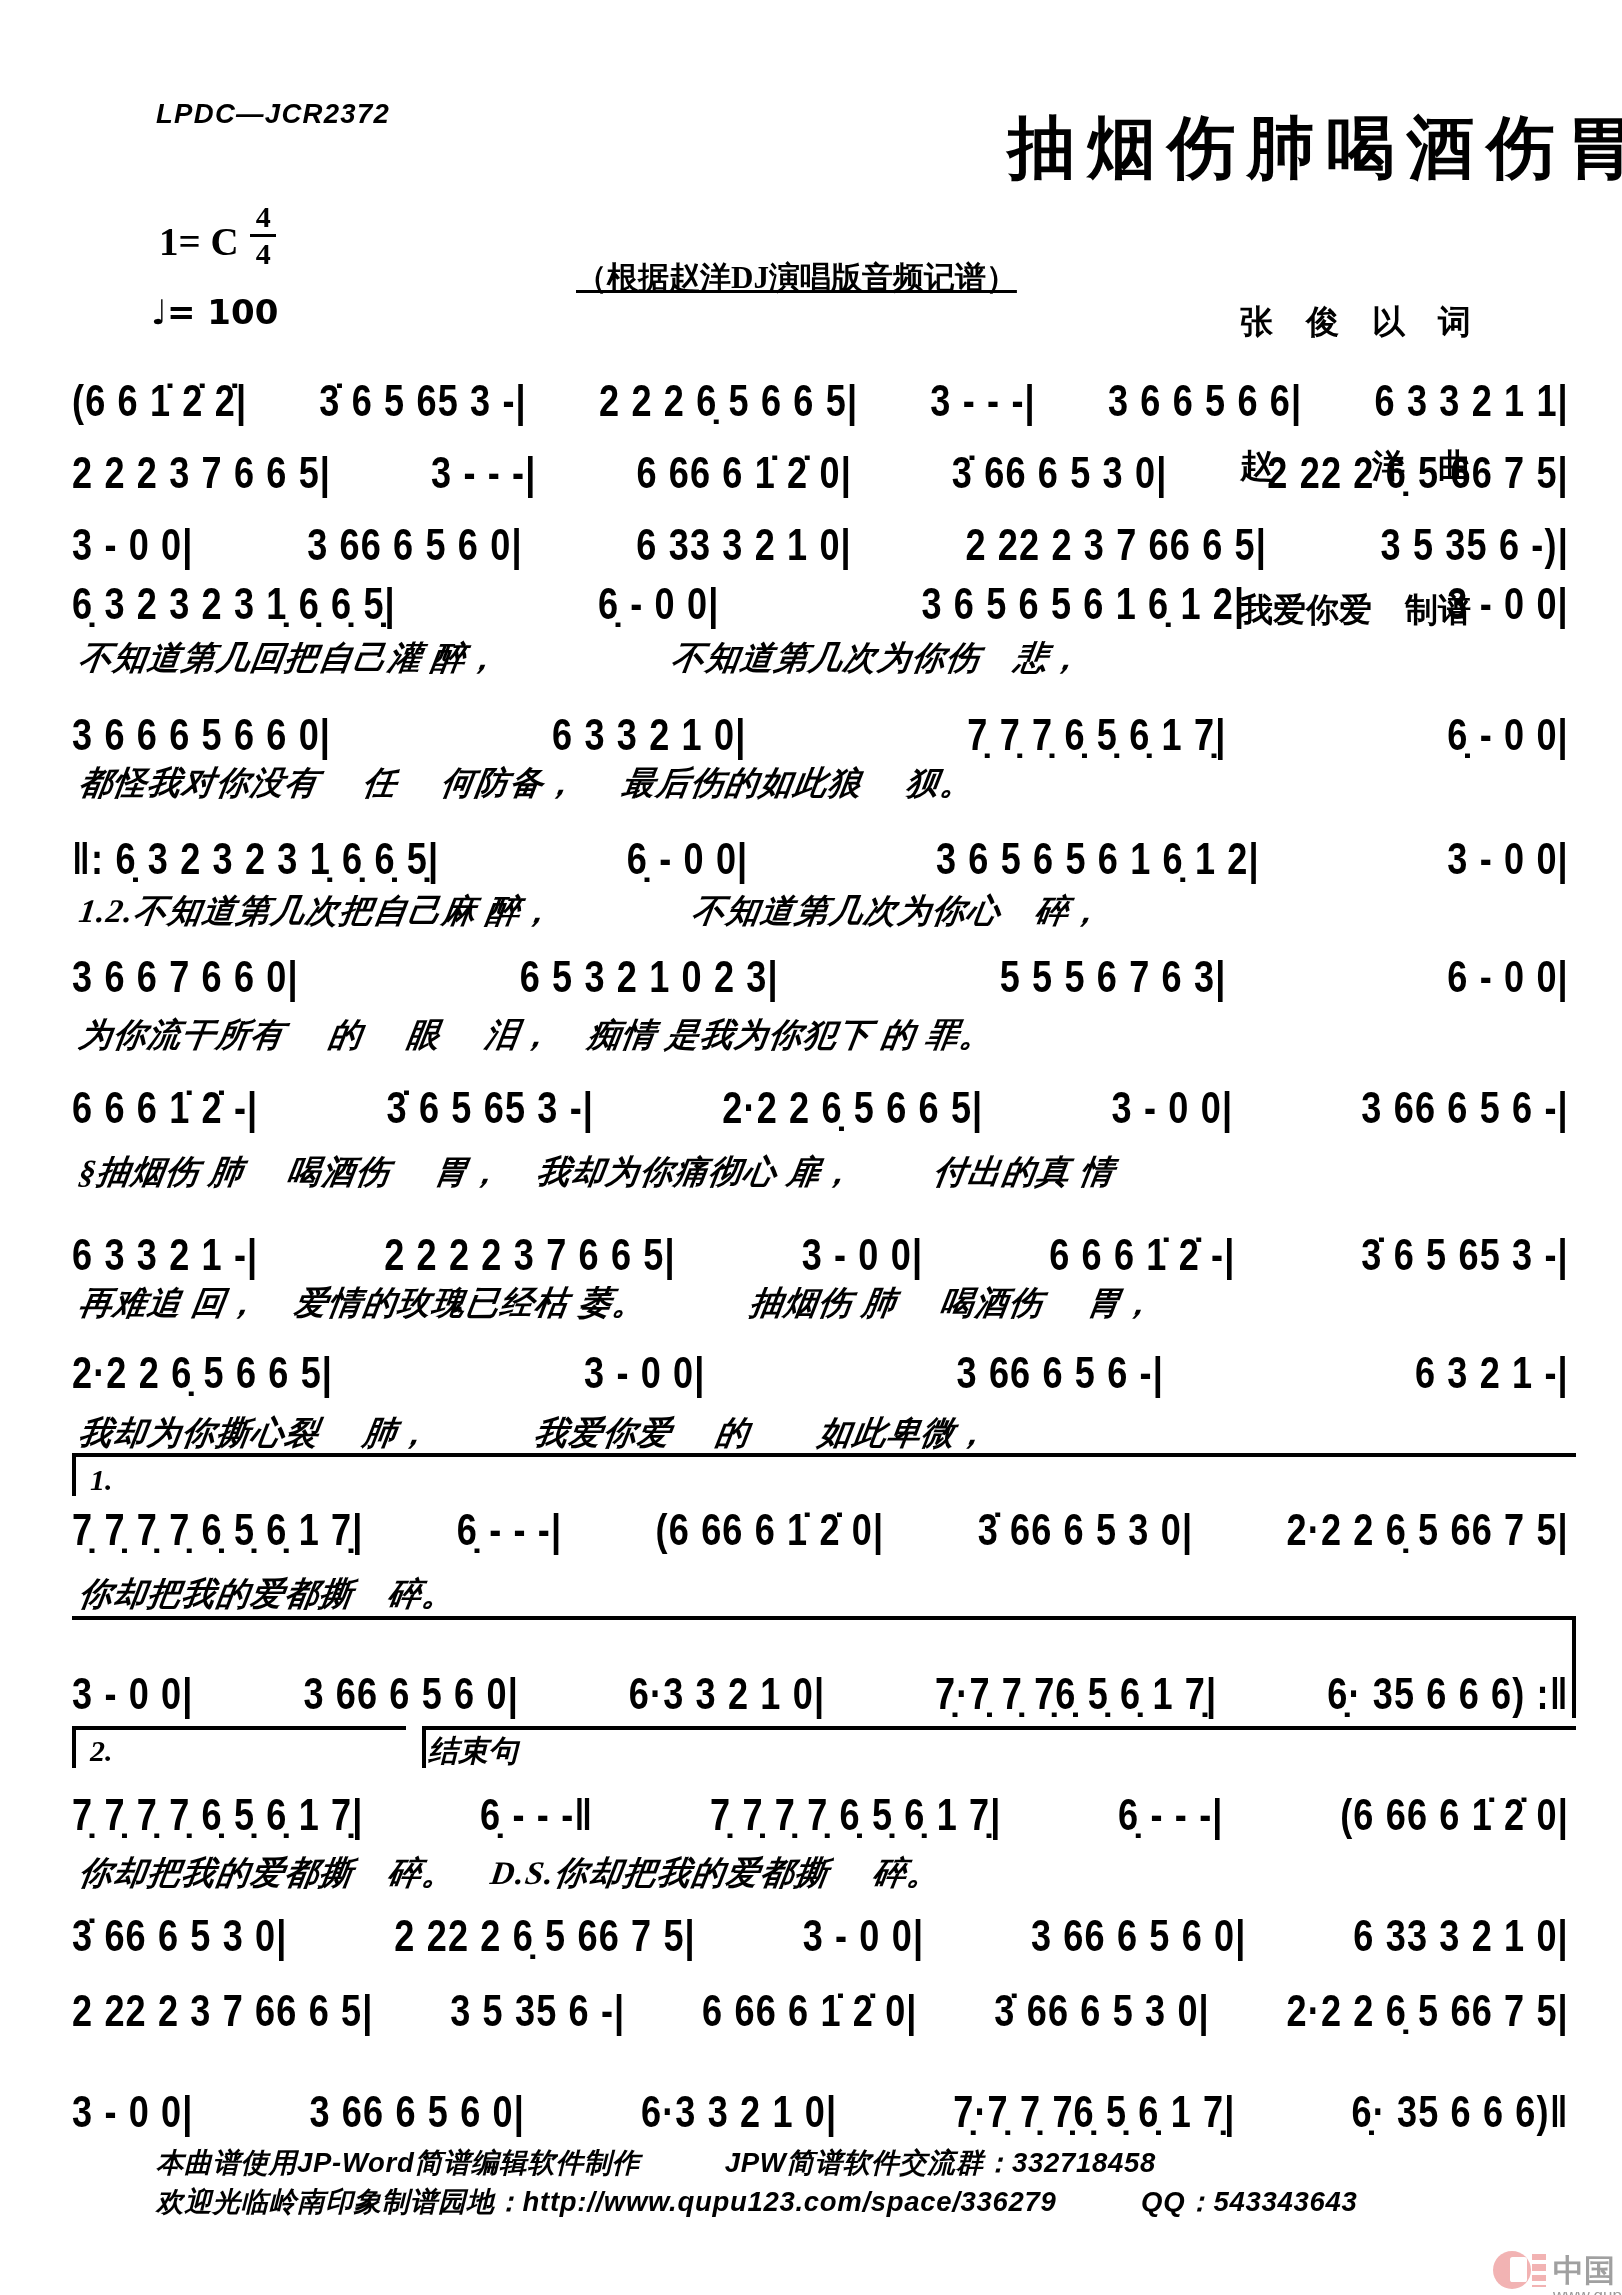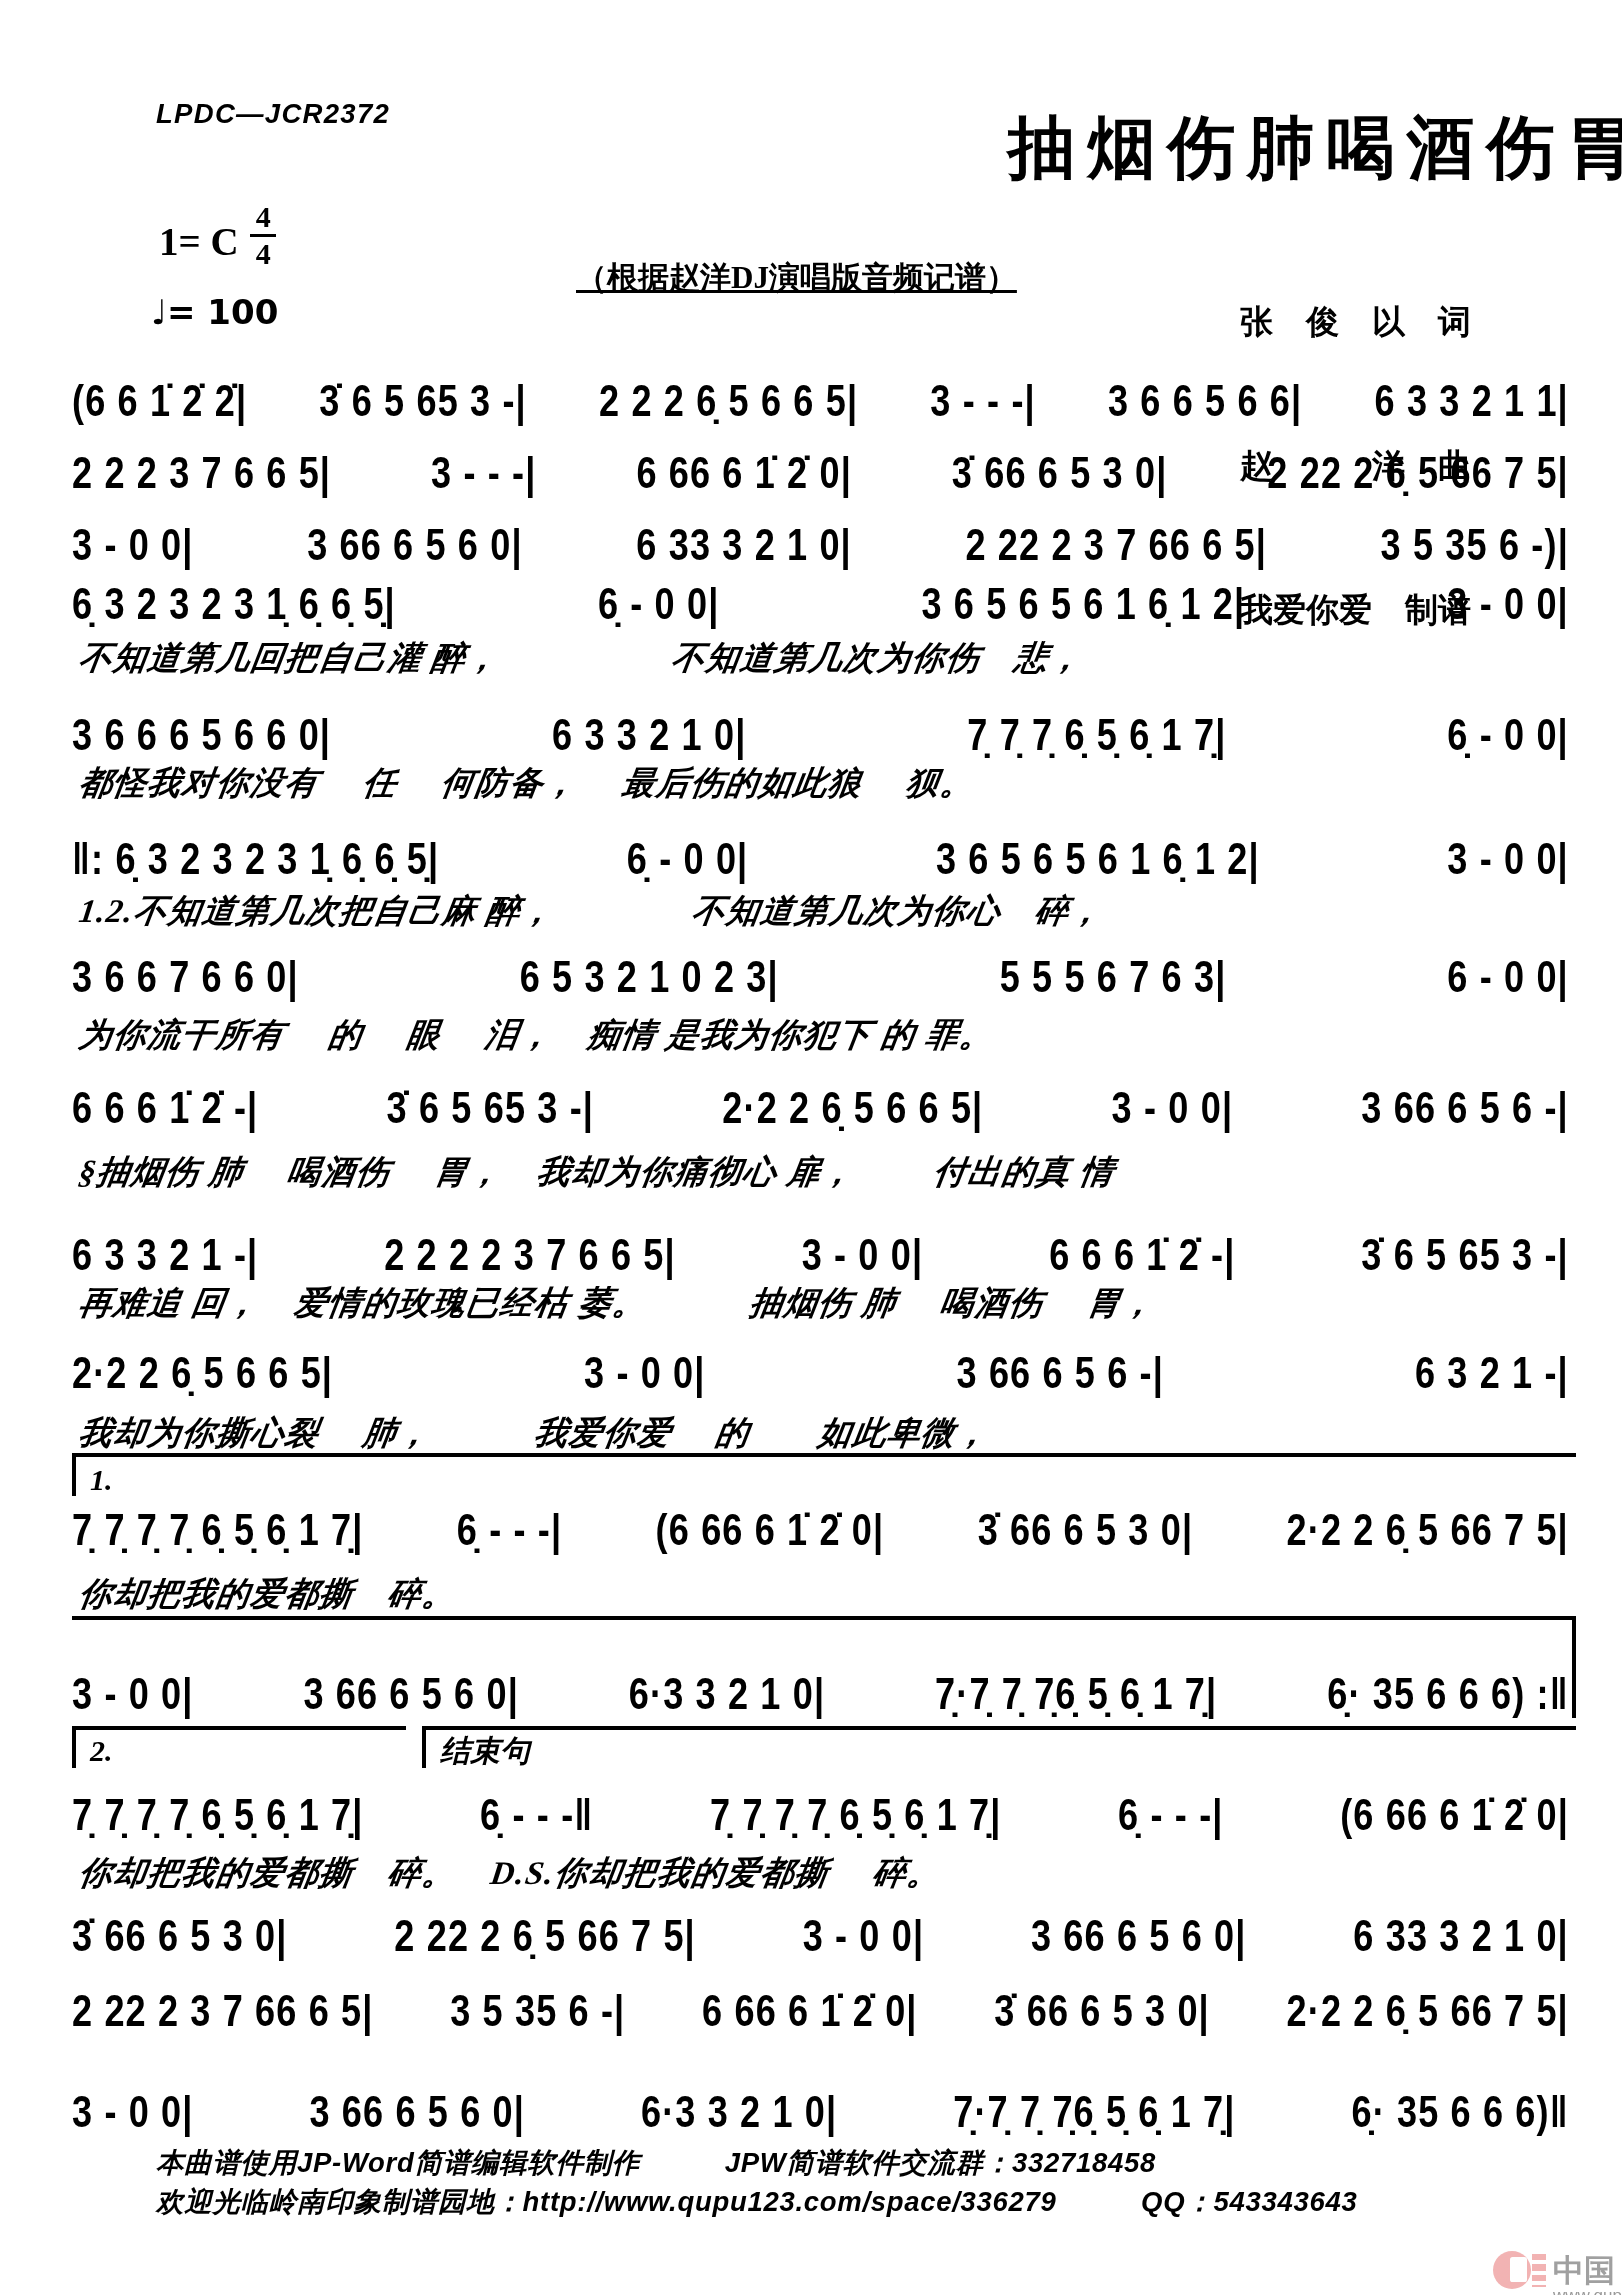--- a/index.html
+++ b/index.html
@@ -83,21 +83,21 @@
 <div class="bracket bl" style="left:72px;top:1453px;width:1500px;height:39px"></div>
 <div class="vlabel" style="left:90px;top:1463px">1.</div>
 <div class="mline" style="top:1505px"><span class="measure">7̣ 7̣ 7̣ 7̣ 6̣ 5̣ 6̣ 1 7̣|</span><span class="measure">6̣ - - -|</span><span class="measure">(6 66 6 1̇ 2̇ 0|</span><span class="measure">3̇ 66 6 5 3 0|</span><span class="measure">2·2 2 6̣ 5 66 7 5|</span></div>
 <div class="lyr" style="top:1572px">你却把我的爱都撕　碎。</div>
 <div class="bracket br" style="left:72px;top:1616px;width:1500px;height:98px"></div>
 <div class="mline" style="top:1669px"><span class="measure">3 - 0 0|</span><span class="measure">3 66 6 5 6 0|</span><span class="measure">6·3 3 2 1 0|</span><span class="measure">7̣·7̣ 7̣ 7̣6̣ 5̣ 6̣ 1 7̣|</span><span class="measure">6̣· 35 6 6 6) :‖</span></div>
 
 <div class="bracket bl" style="left:72px;top:1726px;width:330px;height:38px"></div>
 <div class="vlabel" style="left:90px;top:1734px">2.</div>
 <div class="bracket bl" style="left:422px;top:1726px;width:1150px;height:38px"></div>
-<div class="vlabel" style="left:440px;top:1731px">结束句</div>
+<div class="vlabel" style="left:428px;top:1731px">结束句</div>
 
 <div class="mline" style="top:1790px"><span class="measure">7̣ 7̣ 7̣ 7̣ 6̣ 5̣ 6̣ 1 7̣|</span><span class="measure">6̣ - - -‖</span><span class="measure">7̣ 7̣ 7̣ 7̣ 6̣ 5̣ 6̣ 1 7̣|</span><span class="measure">6̣ - - -|</span><span class="measure">(6 66 6 1̇ 2̇ 0|</span></div>
 <div class="lyr" style="top:1851px">你却把我的爱都撕　碎。　D.S.你却把我的爱都撕　 碎。</div>
 <div class="mline" style="top:1911px"><span class="measure">3̇ 66 6 5 3 0|</span><span class="measure">2 22 2 6̣ 5 66 7 5|</span><span class="measure">3 - 0 0|</span><span class="measure">3 66 6 5 6 0|</span><span class="measure">6 33 3 2 1 0|</span></div>
 <div class="mline" style="top:1986px"><span class="measure">2 22 2 3 7 66 6 5|</span><span class="measure">3 5 35 6 -|</span><span class="measure">6 66 6 1̇ 2̇ 0|</span><span class="measure">3̇ 66 6 5 3 0|</span><span class="measure">2·2 2 6̣ 5 66 7 5|</span></div>
 <div class="mline" style="top:2087px"><span class="measure">3 - 0 0|</span><span class="measure">3 66 6 5 6 0|</span><span class="measure">6·3 3 2 1 0|</span><span class="measure">7̣·7̣ 7̣ 7̣6̣ 5̣ 6̣ 1 7̣|</span><span class="measure">6̣· 35 6 6 6)‖</span></div>
 
 <div class="abs foot" style="top:2145px">本曲谱使用JP-Word简谱编辑软件制作　　　JPW简谱软件交流群：332718458</div>
 <div class="abs foot" style="top:2184px">欢迎光临岭南印象制谱园地：http://www.qupu123.com/space/336279　　　QQ：543343643</div>
 

